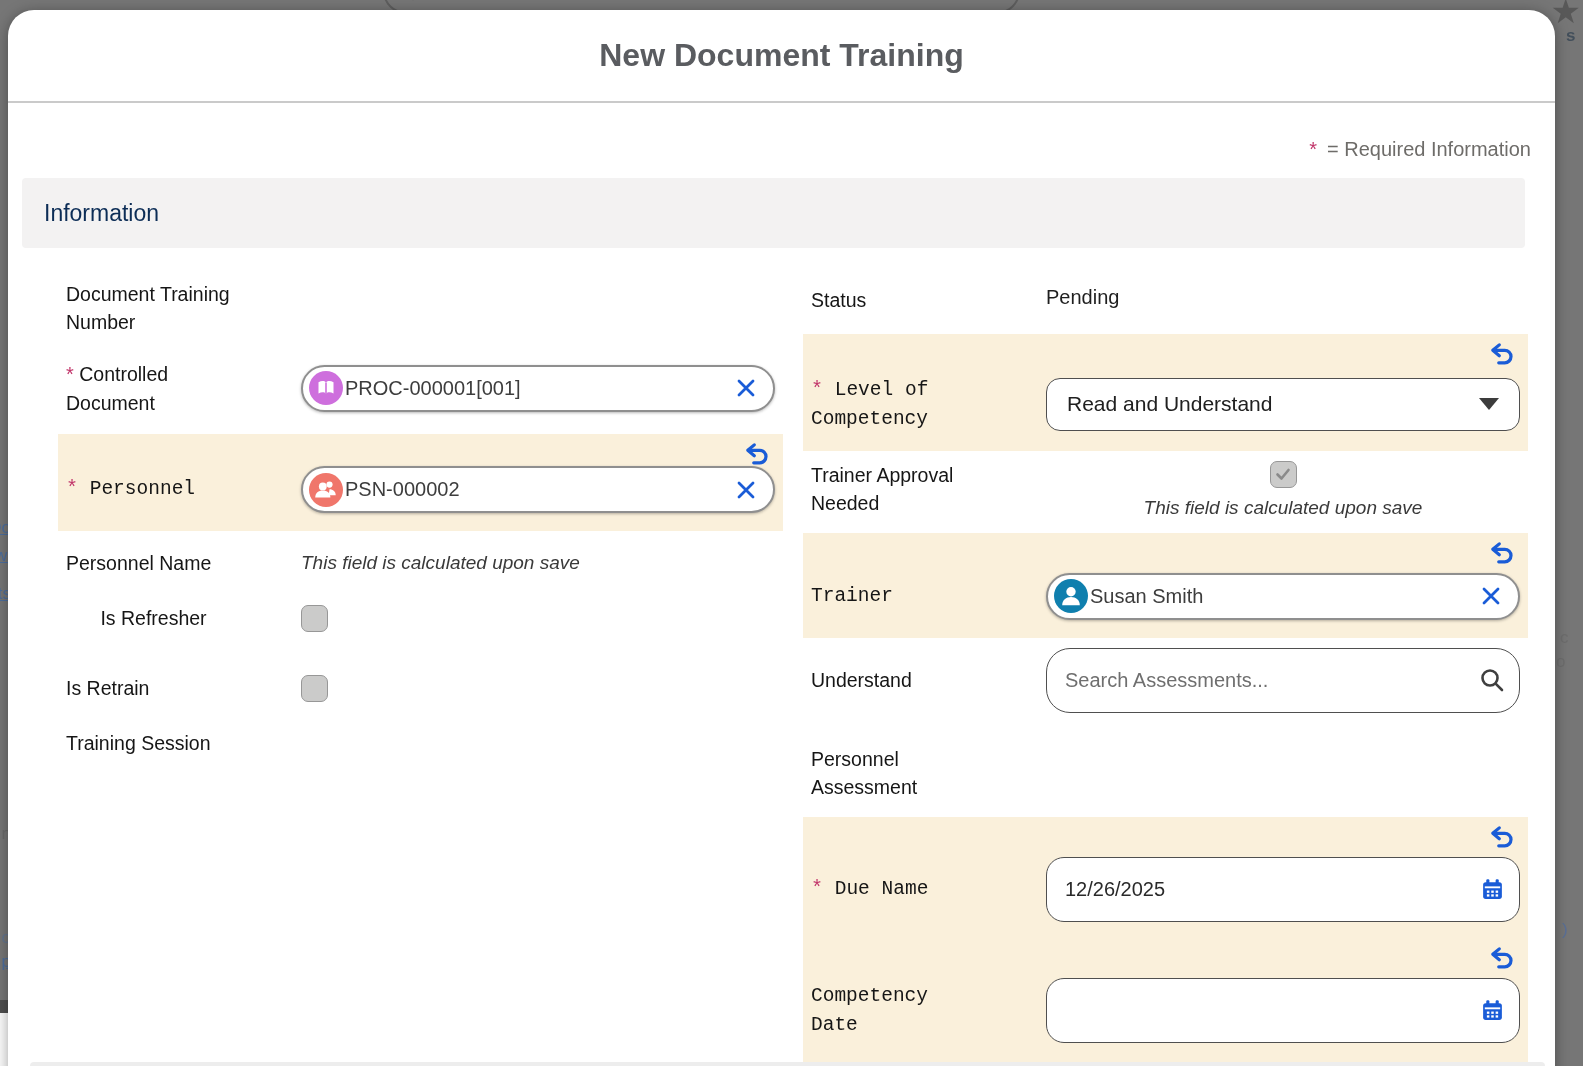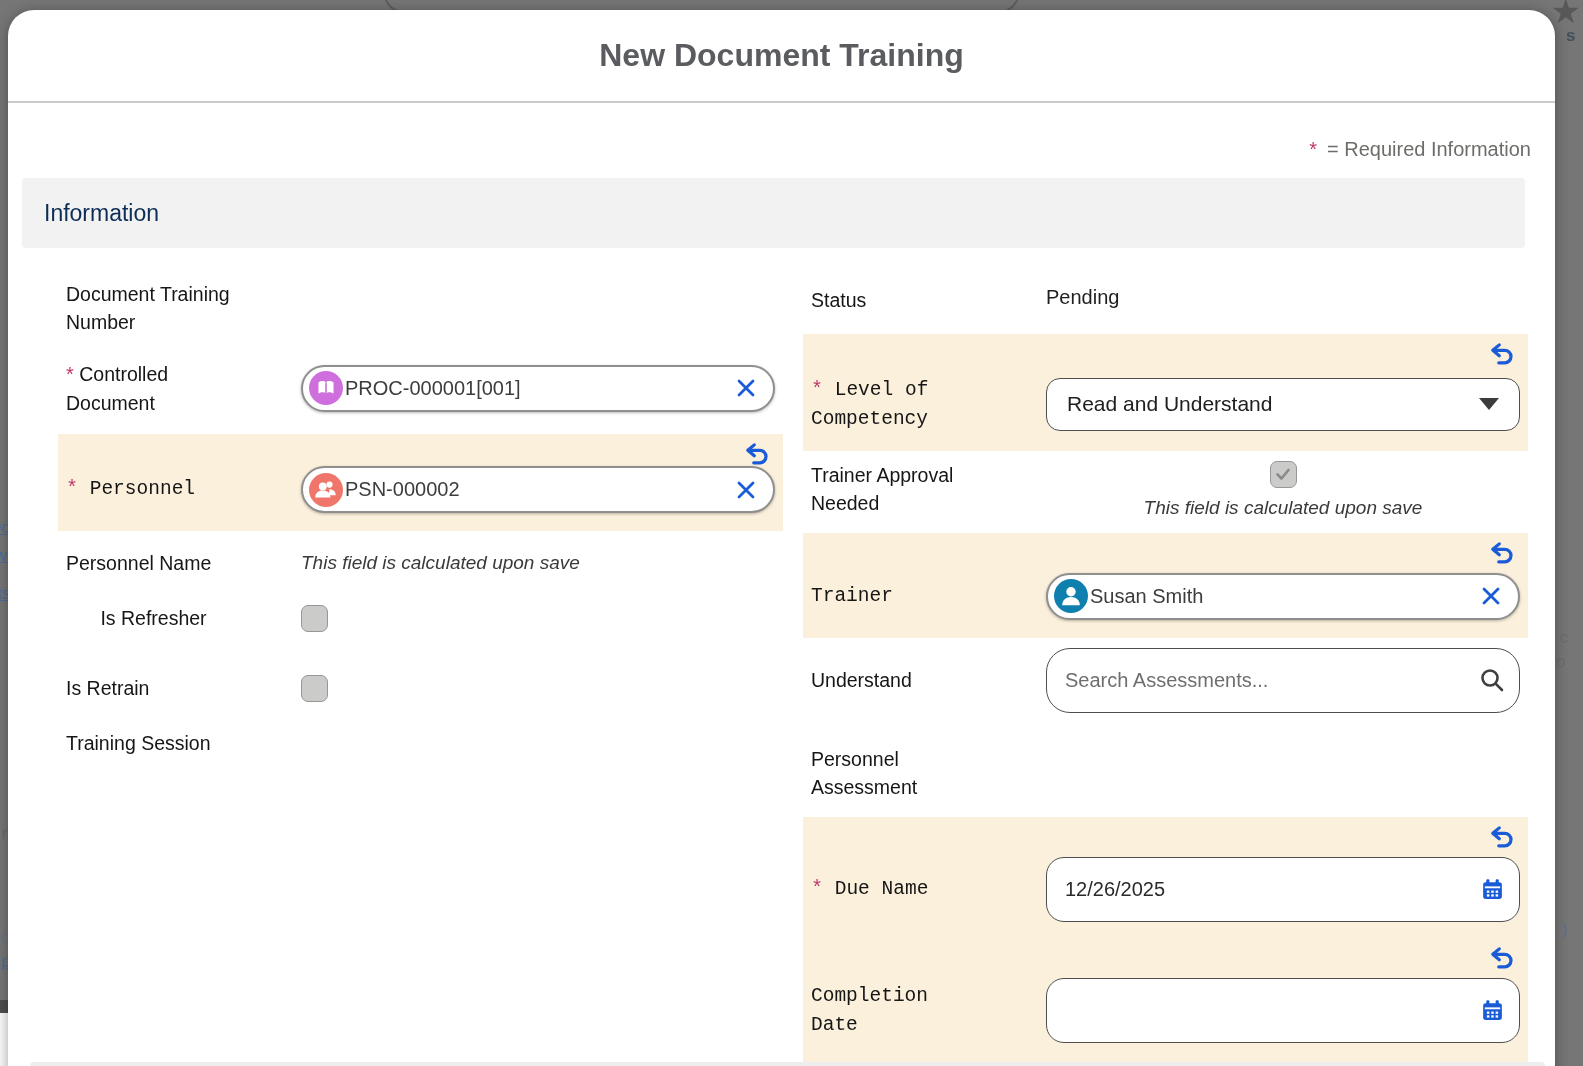--- a/index.html
+++ b/index.html
@@ -374,21 +374,21 @@
       <div class="gap22"></div>
       <div class="undo-row">
         <button class="undo">
           <svg width="26" height="26" viewBox="0 0 24 24">
               <path d="M9.5 4.5 L3.5 9.5 L9.5 14.5" fill="none" stroke="#1a5cd7" stroke-width="3" stroke-linecap="round" stroke-linejoin="round"></path>
               <path d="M4.5 9.5 H14.5 a5.8 5.8 0 0 1 0 11.6 H9" fill="none" stroke="#1a5cd7" stroke-width="3" stroke-linecap="round"></path>
             </svg>
         </button>
       </div>
       <div class="field-row">
-        <div class="label">Completion Date</div>
+        <div class="label">Competency Date</div>
         <div class="control">
           <div class="inputwrap datewrap">
             <input type="text" value="" style="">
             <span class="input-icon">
               <svg width="25" height="25" viewBox="0 0 24 24">
                   <rect x="3" y="5" width="18" height="16" rx="2.5" fill="#1a5cd7"></rect>
                   <rect x="6" y="2.2" width="3" height="4.4" rx="1.2" fill="#1a5cd7"></rect>
                   <rect x="15" y="2.2" width="3" height="4.4" rx="1.2" fill="#1a5cd7"></rect>
                   <rect x="4.6" y="9" width="14.8" height="1.8" fill="#fff"></rect>
                   <g fill="#fff">

